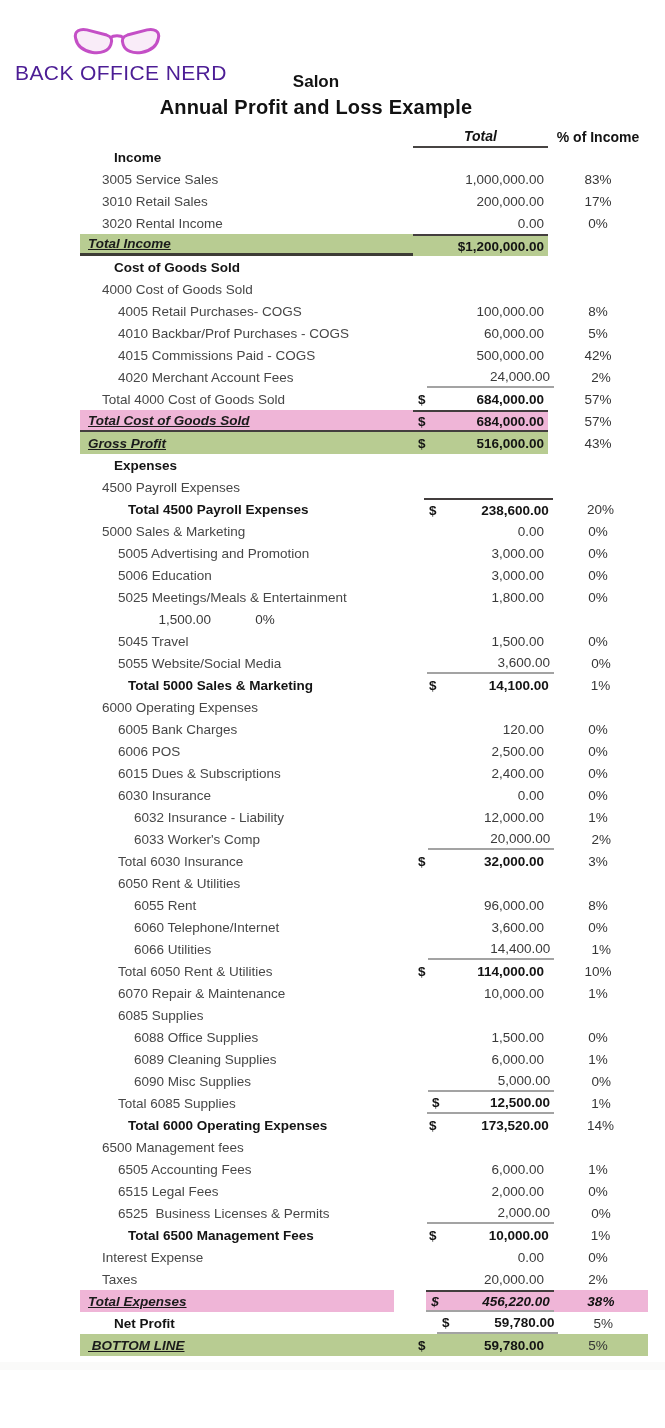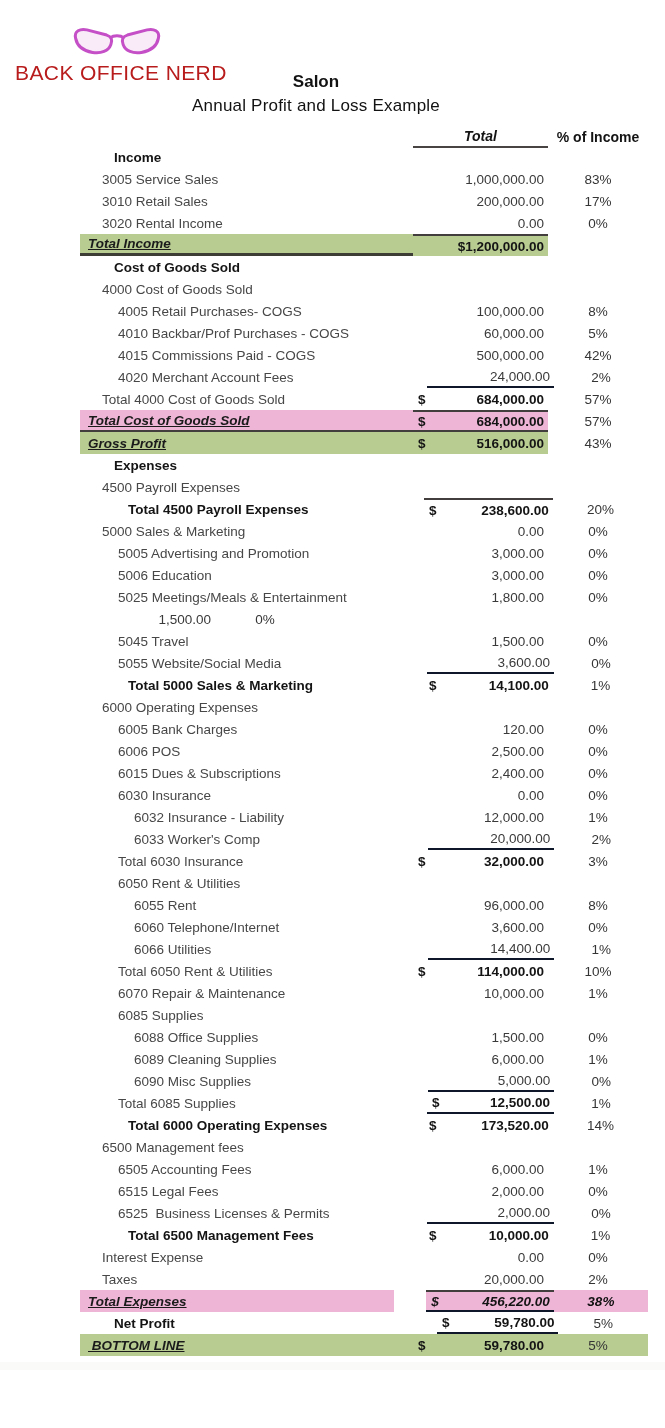--- a/index.html
+++ b/index.html
@@ -4,24 +4,24 @@
 <style>
   html,body{margin:0;padding:0;background:#ffffff;}
   body{
     width:665px;height:1428px;position:relative;overflow:hidden;
     font-family:"Liberation Sans","DejaVu Sans",sans-serif;
     -webkit-font-smoothing:antialiased;
   }
   .abs{position:absolute;}
   
   #logo{left:70px;top:24px;width:94px;height:40px;}
-  #brand{left:15px;top:61px;width:230px;font-size:21px;color:#b91c1c;letter-spacing:.4px;white-space:pre;}
+  #brand{left:15px;top:61px;width:230px;font-size:21px;color:#4c1d95;letter-spacing:.4px;white-space:pre;}
   #title-block{left:140px;top:72px;width:352px;text-align:center;}
   #doc-title{font-size:17px;font-weight:bold;color:#121212;}
-  #doc-subtitle{font-size:17px;font-weight:normal;color:#121212;margin-top:4px;letter-spacing:.2px;}
+  #doc-subtitle{font-size:20px;font-weight:bold;color:#121212;margin-top:4px;letter-spacing:.2px;}
   
   #col-headers{left:80px;top:125px;width:568px;height:23px;display:flex;}
   #col-headers .spacer{width:333px;}
   #col-headers .total-h{width:135px;display:flex;align-items:center;justify-content:center;
       font-size:14px;font-weight:bold;color:#141414;border-bottom:2px solid #474443;box-sizing:border-box;font-style:italic;}
   #col-headers .pct-h{width:100px;display:flex;align-items:center;justify-content:center;
       font-size:14px;font-weight:bold;color:#141414;}
   
   #pl-table{left:80px;top:146px;width:568px;}
   .row{display:flex;height:22px;}
@@ -33,21 +33,21 @@
   .lvl3{padding-left:54px;}
   .b{font-weight:bold;color:#141414;margin-left:26px;}
   .tiu span{font-weight:bold;font-style:italic;text-decoration:underline;color:#1b1b1b;}
   .val{width:135px;justify-content:flex-end;position:relative;font-size:13.5px;color:#3a3a3a;padding-right:4px;}
   .dol{position:absolute;left:5px;}
   .vbold{font-weight:bold;color:#141414;}
   .it{font-style:italic;}
   .pct{width:100px;justify-content:center;font-size:13.5px;color:#353535;}
   .pb{font-weight:bold;font-style:italic;color:#101010;}
   .vt{border-top:2px solid #433e3e;}
-  .vb{border-bottom:2px solid #0f172a;margin-left:32px;}
+  .vb{border-bottom:2px solid #a3a3a3;margin-left:32px;}
   .lb{border-bottom:3px solid #3d3c35;}
   .rb{border-bottom:2px solid #433e3e;}
   .bg-green .lab,.bg-green .val{background:var(--green);}
   .bg-green.full .pct{background:var(--green);}
   .bg-pink .lab,.bg-pink .val{background:var(--pink);}
   .bg-pink.full .pct{background:var(--pink);}
   #page-edge{left:0;top:1362px;width:665px;height:8px;background:rgba(120,120,110,0.04);}
 </style>
 </head>
 <body style="--green: #b8cc92; --pink: #efb5d7;">

